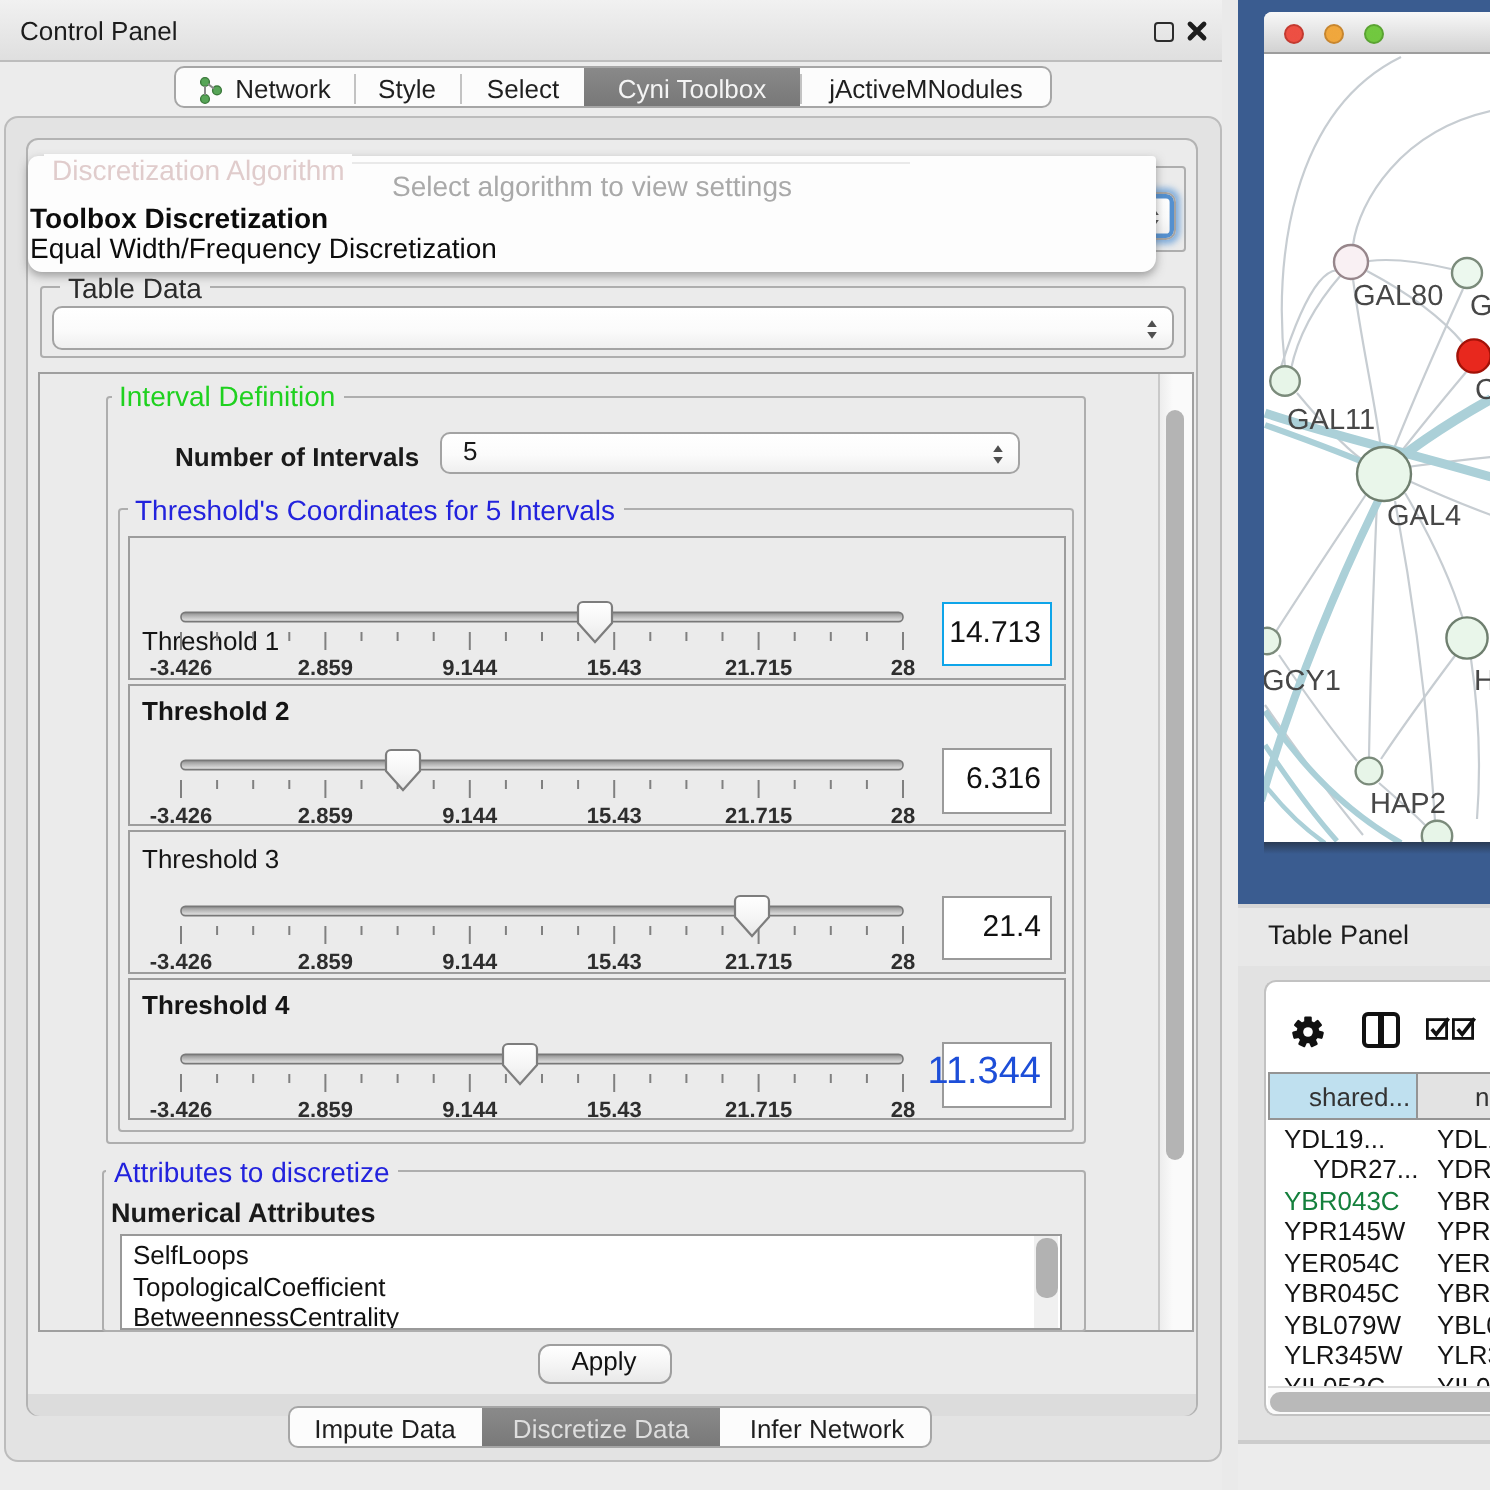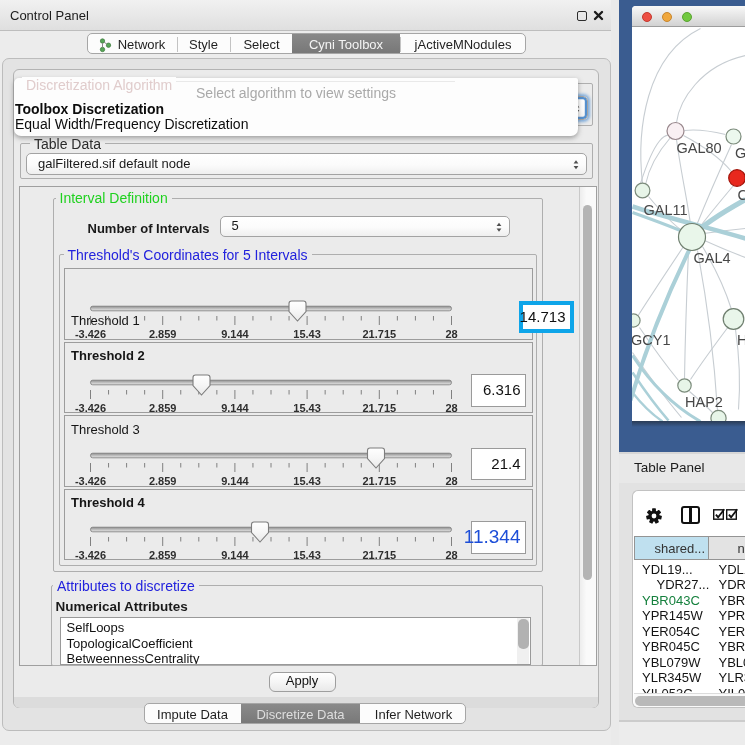--- a/index.html
+++ b/index.html
@@ -47,21 +47,20 @@
 <div style="position:absolute;left:26px;top:75.5px;font-size:14px;font-weight:normal;color:#8b2020;background:#ebebeb;padding:0 4px;white-space:nowrap;">Discretization Algorithm</div>
 <div style="position:absolute;left:26px;top:96px;width:561.5px;height:23.5px;background:linear-gradient(#ffffff,#fbfbfb 55%,#efefef);border:1px solid #a3a3a3;border-radius:5px;box-shadow:0 0 3px 1.6px rgba(86,148,214,.7), inset 0 0 0 2.2px #5490cf;box-sizing:border-box;">
     <svg width="9" height="23.5" style="position:absolute;left:545.5px;top:0">
       <path d="M4 7.15 l2.4 3.3 h-4.8 z" fill="#4f4f4f"></path>
       <path d="M4 16.35 l-2.4 -3.3 h4.8 z" fill="#4f4f4f"></path>
     </svg>
   </div>
 <div style="position:absolute;left:20px;top:143px;width:572.5px;height:35.5px;border:1px solid #aeaeae;border-radius:2px;box-sizing:border-box;"></div>
 <div style="position:absolute;left:30px;top:135.5px;font-size:14px;font-weight:normal;color:#2b2b2b;background:#ebebeb;padding:0 4px;white-space:nowrap;">Table Data</div>
 <div style="position:absolute;left:26px;top:153px;width:561px;height:21.5px;background:linear-gradient(#ffffff,#fbfbfb 55%,#efefef);border:1px solid #a3a3a3;border-radius:5px;box-sizing:border-box;">
-    <div style="position:absolute;left:11px;top:50%;transform:translateY(-54%);font-size:13px;color:#1a1a1a;white-space:nowrap;">galFiltered.sif default node</div>
     <svg width="9" height="21.5" style="position:absolute;left:545px;top:0">
       <path d="M4 6.15 l2.4 3.3 h-4.8 z" fill="#4f4f4f"></path>
       <path d="M4 15.35 l-2.4 -3.3 h4.8 z" fill="#4f4f4f"></path>
     </svg>
   </div>
 <div class="abs" style="left:19px;top:185.5px;width:577.5px;height:480px;border:1px solid #9f9f9f;background:#ebebeb;box-sizing:border-box;"></div>
 <div class="abs" style="left:578.5px;top:186.5px;width:17px;height:478px;background:linear-gradient(90deg,#ededed,#fafafa 40%,#fafafa);border-left:1px solid #c9c9c9;box-sizing:border-box;"></div>
 <div class="abs" style="left:582.5px;top:205px;width:9.5px;height:375px;background:#b4b4b4;border-radius:5px;"></div>
 <div style="position:absolute;left:53px;top:197.5px;width:489.5px;height:374px;border:1px solid #aeaeae;border-radius:2px;box-sizing:border-box;"></div>
 <div style="position:absolute;left:55.5px;top:190.0px;font-size:14px;font-weight:normal;color:#1fd11f;background:#ebebeb;padding:0 4px;white-space:nowrap;">Interval Definition</div>
@@ -101,21 +100,21 @@
       <line x1="368.45" y1="47" x2="368.45" y2="51.5" stroke="#808080" stroke-width="1"></line>
       <line x1="386.50" y1="47" x2="386.50" y2="56" stroke="#808080" stroke-width="1"></line>
       <text x="25.50" y="68.5" font-size="11" font-weight="bold" fill="#2e2e2e" text-anchor="middle" font-family="Liberation Sans, sans-serif">-3.426</text>
       <text x="97.70" y="68.5" font-size="11" font-weight="bold" fill="#2e2e2e" text-anchor="middle" font-family="Liberation Sans, sans-serif">2.859</text>
       <text x="169.90" y="68.5" font-size="11" font-weight="bold" fill="#2e2e2e" text-anchor="middle" font-family="Liberation Sans, sans-serif">9.144</text>
       <text x="242.10" y="68.5" font-size="11" font-weight="bold" fill="#2e2e2e" text-anchor="middle" font-family="Liberation Sans, sans-serif">15.43</text>
       <text x="314.30" y="68.5" font-size="11" font-weight="bold" fill="#2e2e2e" text-anchor="middle" font-family="Liberation Sans, sans-serif">21.715</text>
       <text x="386.50" y="68.5" font-size="11" font-weight="bold" fill="#2e2e2e" text-anchor="middle" font-family="Liberation Sans, sans-serif">28</text>
       <path d="M 224.0,34.5 a 2.5,2.5 0 0 1 2.5,-2.5 h 12 a 2.5,2.5 0 0 1 2.5,2.5 v 8 l -8.5,9.5 l -8.5,-9.5 z" fill="url(#kg)" stroke="#7d7d7d" stroke-width="1.1"></path>
     </svg>
-<div style="position:absolute;left:406px;top:31.5px;width:55.5px;height:32.5px;background:#fff;border:4px solid #0ea5e9;box-sizing:border-box;margin-left:48px;">
+<div style="position:absolute;left:406px;top:31.5px;width:55.5px;height:32.5px;background:#fff;border:1px solid #0ea5e9;box-sizing:border-box;">
       <div style="position:absolute;right:4.5px;top:50%;transform:translateY(-52%);font-size:15px;color:#111;">14.713</div>
     </div>
 </div>
 <div class="abs" style="left:63.5px;top:341.5px;width:469px;height:71.5px;background:#ebebeb;border:1px solid #9c9c9c;box-sizing:border-box;">
 <div style="position:absolute;left:6.5px;top:5.5px;font-weight:bold;color:#151515;font-size:13px;">Threshold 2</div>
 <svg width="469" height="71" style="position:absolute;left:0;top:0">
       <rect x="25.5" y="37.2" width="361.0" height="4.6" rx="2.2" fill="url(#tg)" stroke="#787878" stroke-width="0.8"></rect>
       <line x1="25.50" y1="47" x2="25.50" y2="56" stroke="#808080" stroke-width="1"></line>
       <line x1="43.55" y1="47" x2="43.55" y2="51.5" stroke="#808080" stroke-width="1"></line>
       <line x1="61.60" y1="47" x2="61.60" y2="51.5" stroke="#808080" stroke-width="1"></line>

